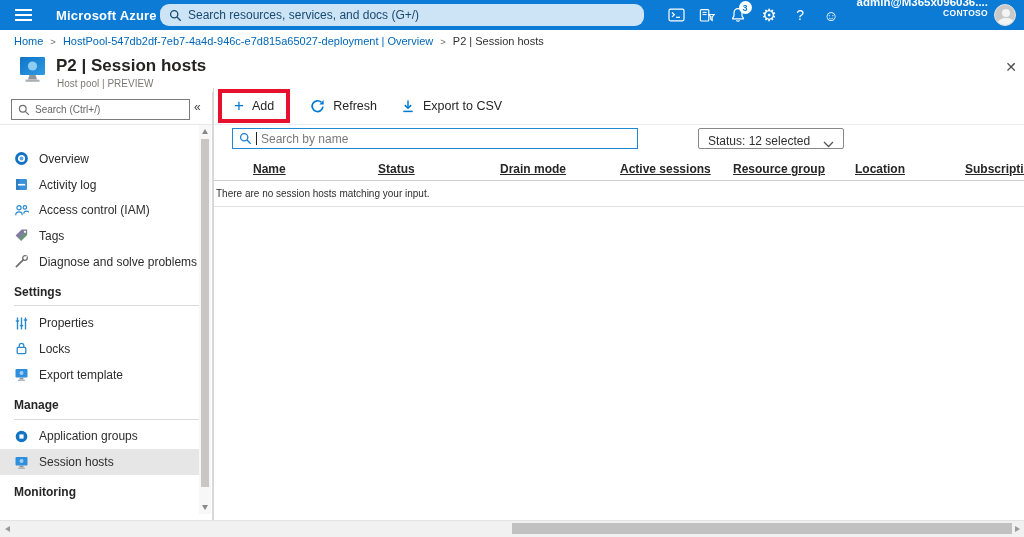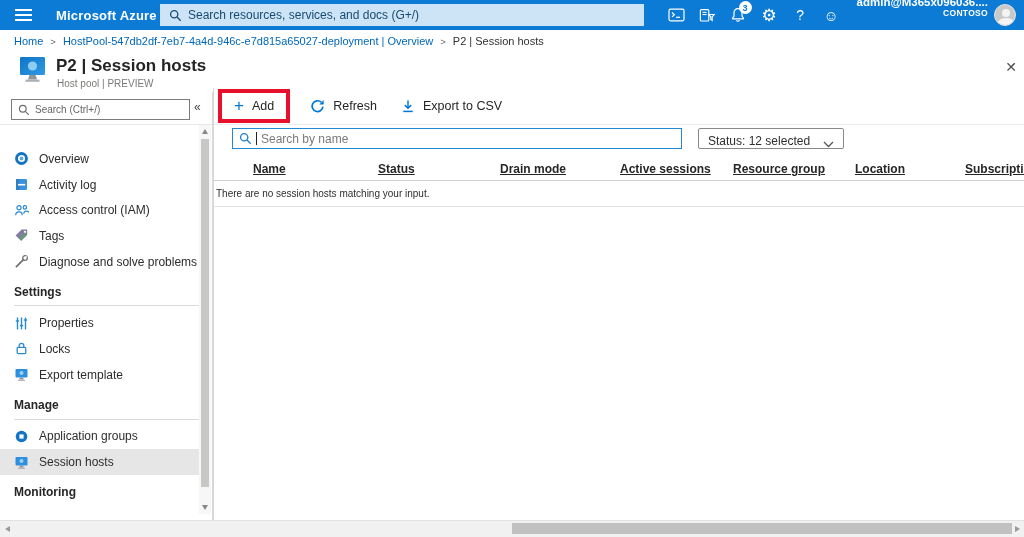--- a/index.html
+++ b/index.html
@@ -8,21 +8,21 @@
             box-shadow: inset 0 -2px 0 #5a5a5a; }
 
   
   .topbar { position:absolute; left:0; top:0; width:1024px; height:30px; background:#0c7bd5;
             display:flex; align-items:center; color:#fff; }
   .hamburger { width:46px; height:30px; display:flex; flex-direction:column; justify-content:center;
                align-items:center; gap:3px; background:none; border:none; cursor:pointer; }
   .hamburger i { display:block; width:17px; height:2px; background:#fff; }
   .brand { font-size:13px; font-weight:700; margin-left:10px; letter-spacing:.2px; }
   .top-search { position:absolute; left:160px; top:4px; width:484px; height:22px; background:#cde4f6;
-                border-radius:0; display:flex; align-items:center; gap:6px; padding-left:9px;
+                border-radius:9px; display:flex; align-items:center; gap:6px; padding-left:9px;
                 color:#174a71; cursor:text; }
   .top-search input { border:none; outline:none; background:transparent; flex:1; font-size:12px; color:#174a71; }
   .top-search input::placeholder { color:#174a71; opacity:1; }
   .top-right { position:absolute; right:0; top:0; height:30px; display:flex; align-items:center; }
   .tb-icon { width:31px; height:30px; display:flex; align-items:center; justify-content:center;
              background:none; border:none; color:#fff; cursor:pointer; position:relative; font-size:15px; }
   .tb-icon .glyph { color:#fff; }
   .badge { position:absolute; top:1px; right:2px; min-width:13px; height:13px; border-radius:50%;
            background:#fff; color:#0c7bd5; font-size:9px; font-weight:700; display:flex;
            align-items:center; justify-content:center; }
@@ -74,21 +74,21 @@
   
   .main { position:absolute; left:213px; top:88px; right:0; bottom:17px; border-left:1px solid #d8d8d8; background:#fff; }
   .commandbar { position:absolute; left:0; top:0; right:0; height:37px; border-bottom:1px solid #ececec;
                 display:flex; align-items:center; padding-left:4px; }
   .add-highlight { border:4px solid #e8112d; display:flex; align-items:center; margin-right:8px; }
   .cmd-btn { display:flex; align-items:center; gap:8px; background:none; border:none; font-size:12.5px;
              color:#262626; cursor:pointer; padding:6px 12px; }
   .plus-glyph { color:#0078d4; font-size:17px; font-weight:400; line-height:12px; }
 
   .filter-row { position:absolute; left:0; top:38px; right:0; height:26px; }
-  .search-name { position:absolute; left:18px; top:2px; width:450px; height:21px; border:1.5px solid #2188d8;
+  .search-name { position:absolute; left:18px; top:2px; width:406px; height:21px; border:1.5px solid #2188d8;
                  display:flex; align-items:center; gap:4px; padding-left:6px; }
   .search-name .caret { width:1px; height:13px; background:#222; }
   .search-name input { border:none; outline:none; flex:1; font-size:12px; color:#333; }
   .search-name input::placeholder { color:#7a7a7a; opacity:1; }
   .dropdown { position:absolute; top:2px; height:21px; border:1px solid #8a8886; border-radius:2px;
               background:#fff; display:flex; align-items:flex-end; justify-content:space-between;
               padding:0 9px; font-size:12px; color:#2e2e2e; cursor:pointer; }
   .dd-status { left:484px; width:146px; }
   .dd-drain  { left:637px; width:147px; }
 

